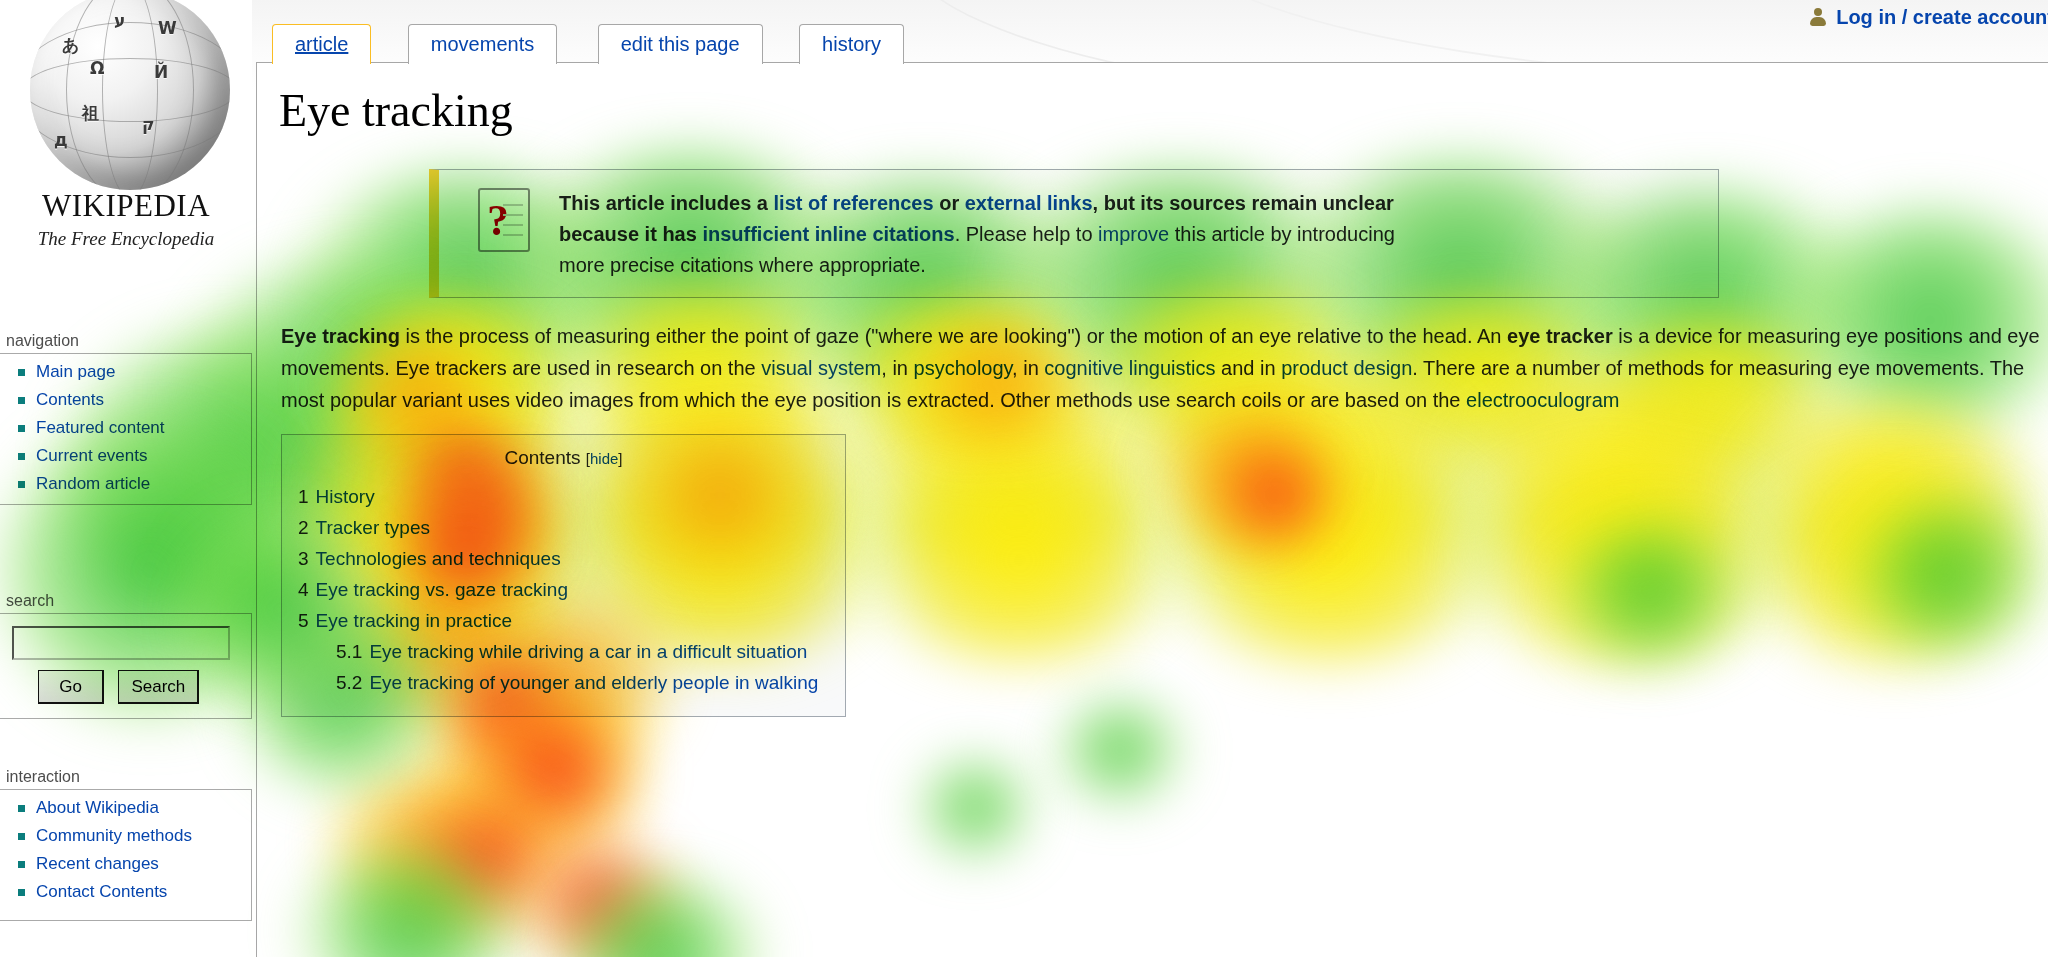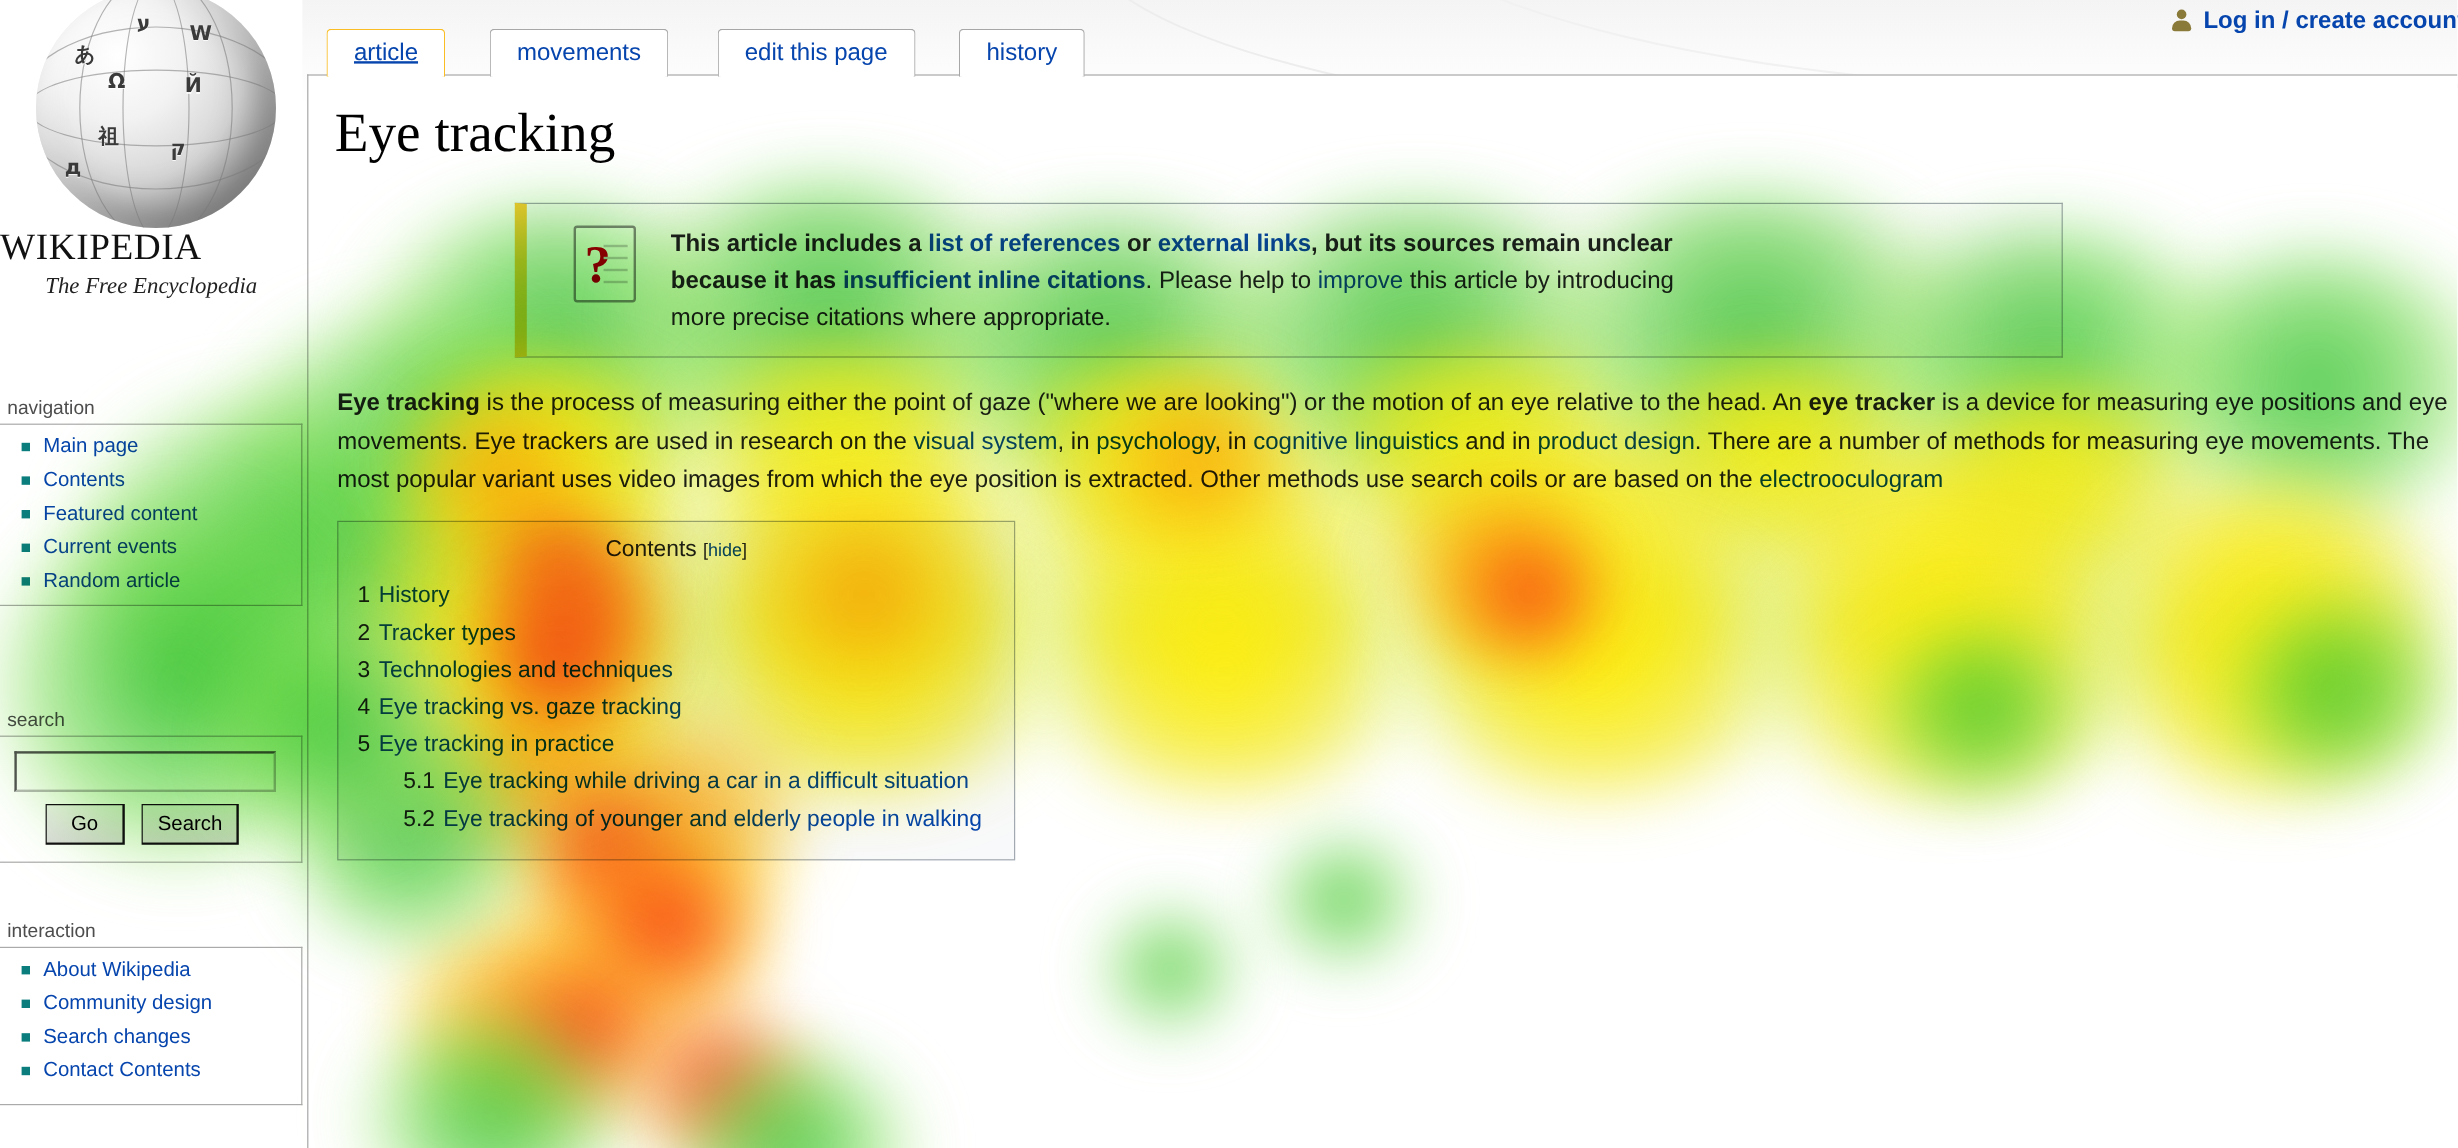--- a/index.html
+++ b/index.html
@@ -83,20 +83,21 @@
     font-family: "DejaVu Sans", sans-serif;
     font-size: 17px;
     font-weight: bold;
     text-shadow: 0 1px 0 rgba(255,255,255,0.8);
   }
 
   .wordmark {
     position: absolute;
     left: 0; top: 188px;
     width: 252px;
+    text-align: center;
     font-family: "Liberation Serif", serif;
     font-size: 31px;
     letter-spacing: 0.5px;
     color: #111111;
   }
   .tagline {
     position: absolute;
     left: 0; top: 228px;
     width: 252px;
     text-align: center;
@@ -482,25 +483,25 @@
     <div class="portlet" style="top:768px;">
       <div class="portlet-h">interaction</div>
       <div class="portlet-body">
         <ul class="nav-list">
           <li>
             <span class="bullet"></span>
             <a href="#">About Wikipedia</a>
           </li>
           <li>
             <span class="bullet"></span>
-            <a href="#">Community design</a>
-          </li>
-          <li>
-            <span class="bullet"></span>
-            <a href="#">Search changes</a>
+            <a href="#">Community methods</a>
+          </li>
+          <li>
+            <span class="bullet"></span>
+            <a href="#">Recent changes</a>
           </li>
           <li>
             <span class="bullet"></span>
             <a href="#">Contact Contents</a>
           </li>
         </ul>
       </div>
     </div>
   </div>
 

